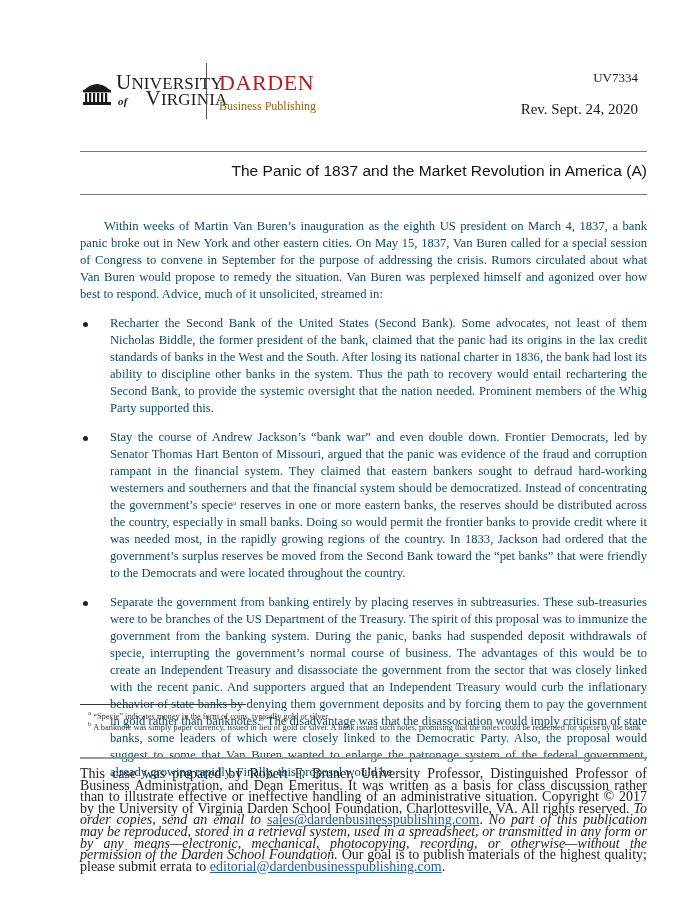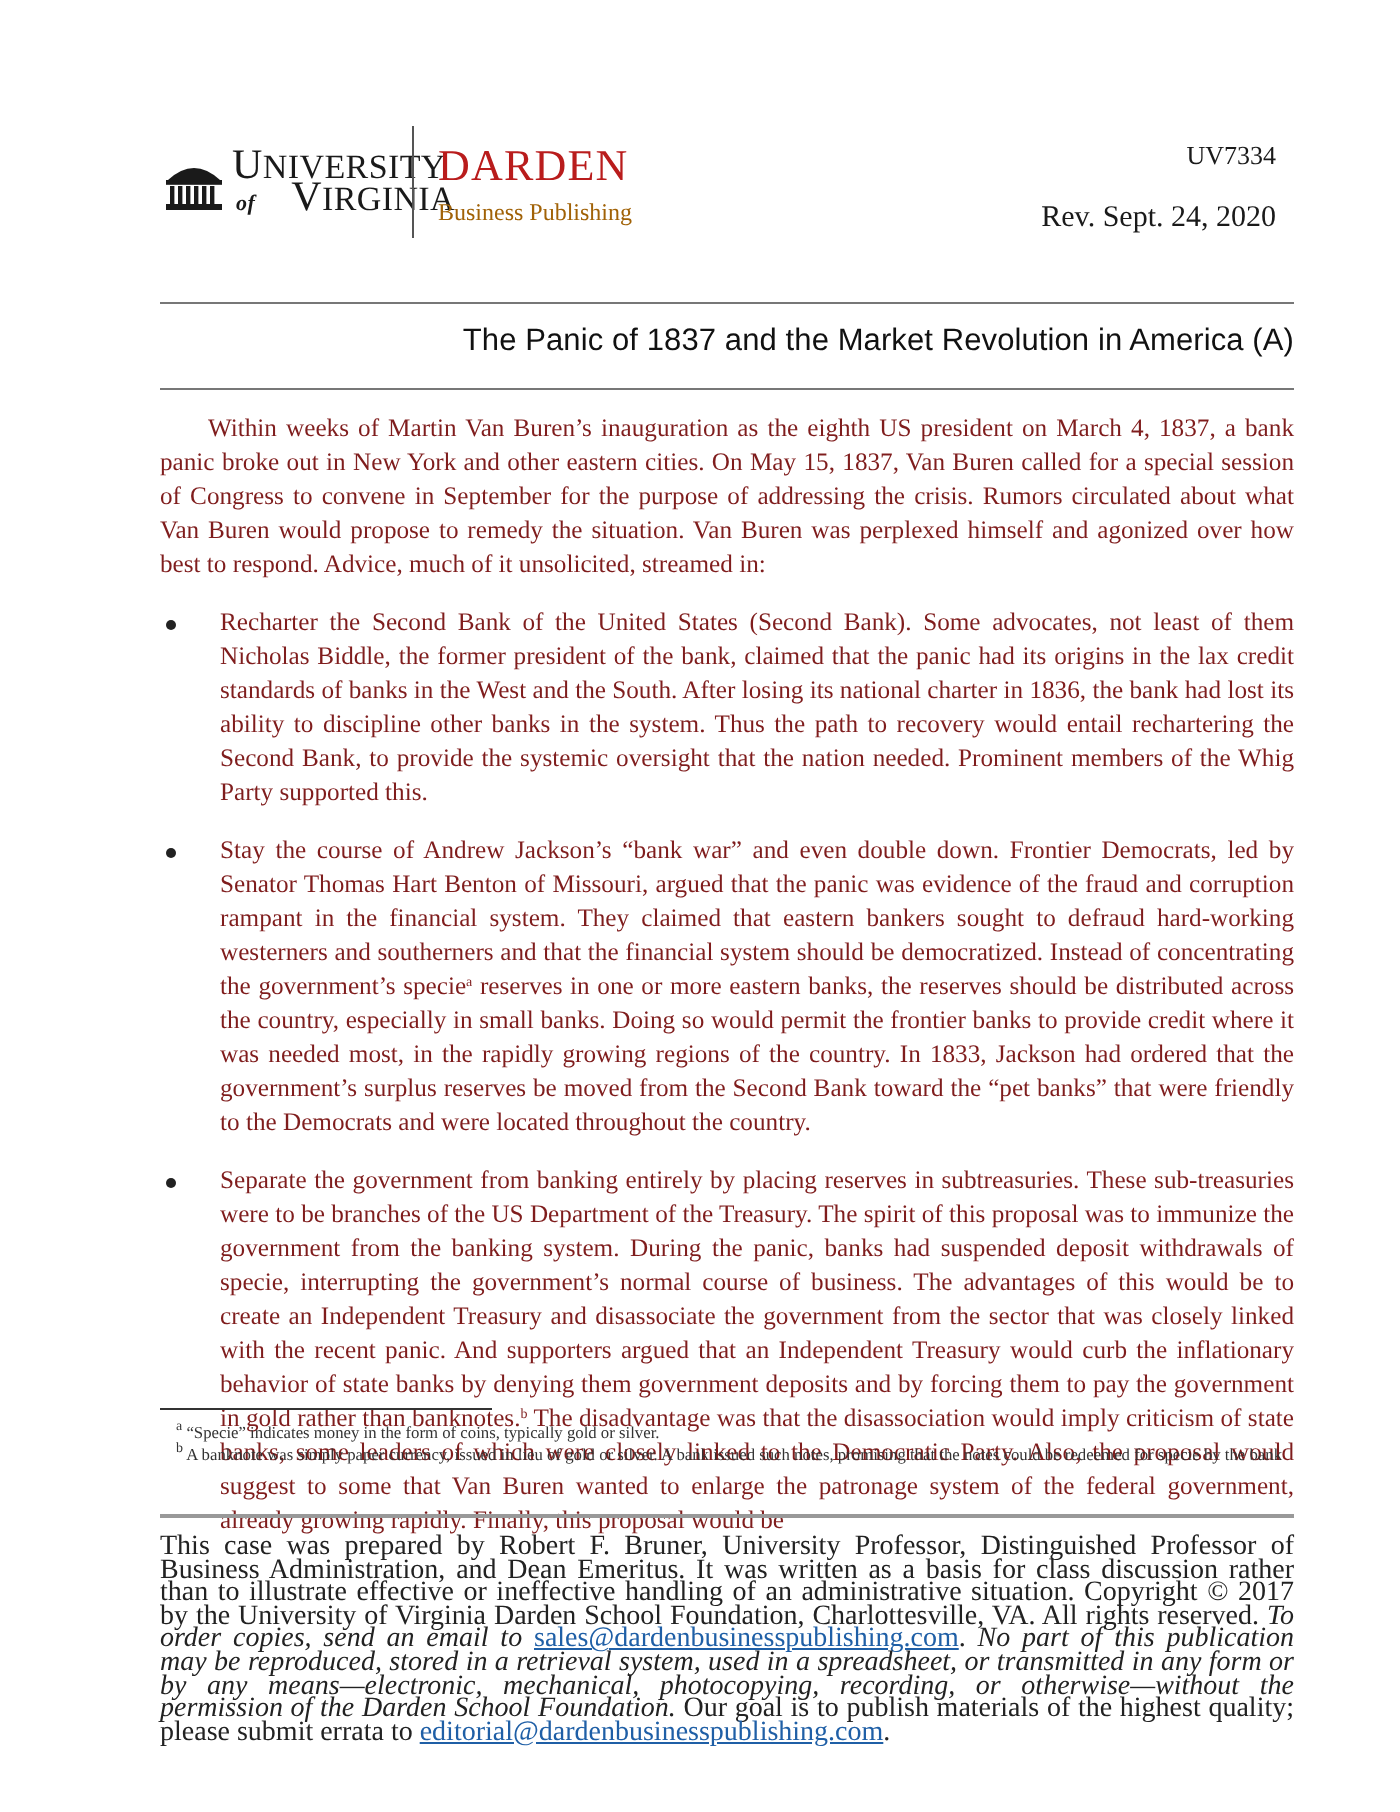--- a/index.html
+++ b/index.html
@@ -126,25 +126,25 @@
       font-family: "Liberation Sans", "DejaVu Sans", sans-serif;
       font-size: 15.5px;
       color: #111;
       letter-spacing: 0.05px;
     }
     
     .body-text {
       position: absolute;
       left: 80px;
       width: 567px;
-      top: 206px;
+      top: 218px;
       font-size: 12.6px;
       line-height: 17px;
       text-align: justify;
-      color: #7f1d1d;
+      color: #0c4a6e;
     }
     .body-text p {
       margin: 0;
       text-indent: 24px;
     }
     .bullets {
       list-style: none;
       margin: 12px 0 0 0;
       padding: 0;
     }

